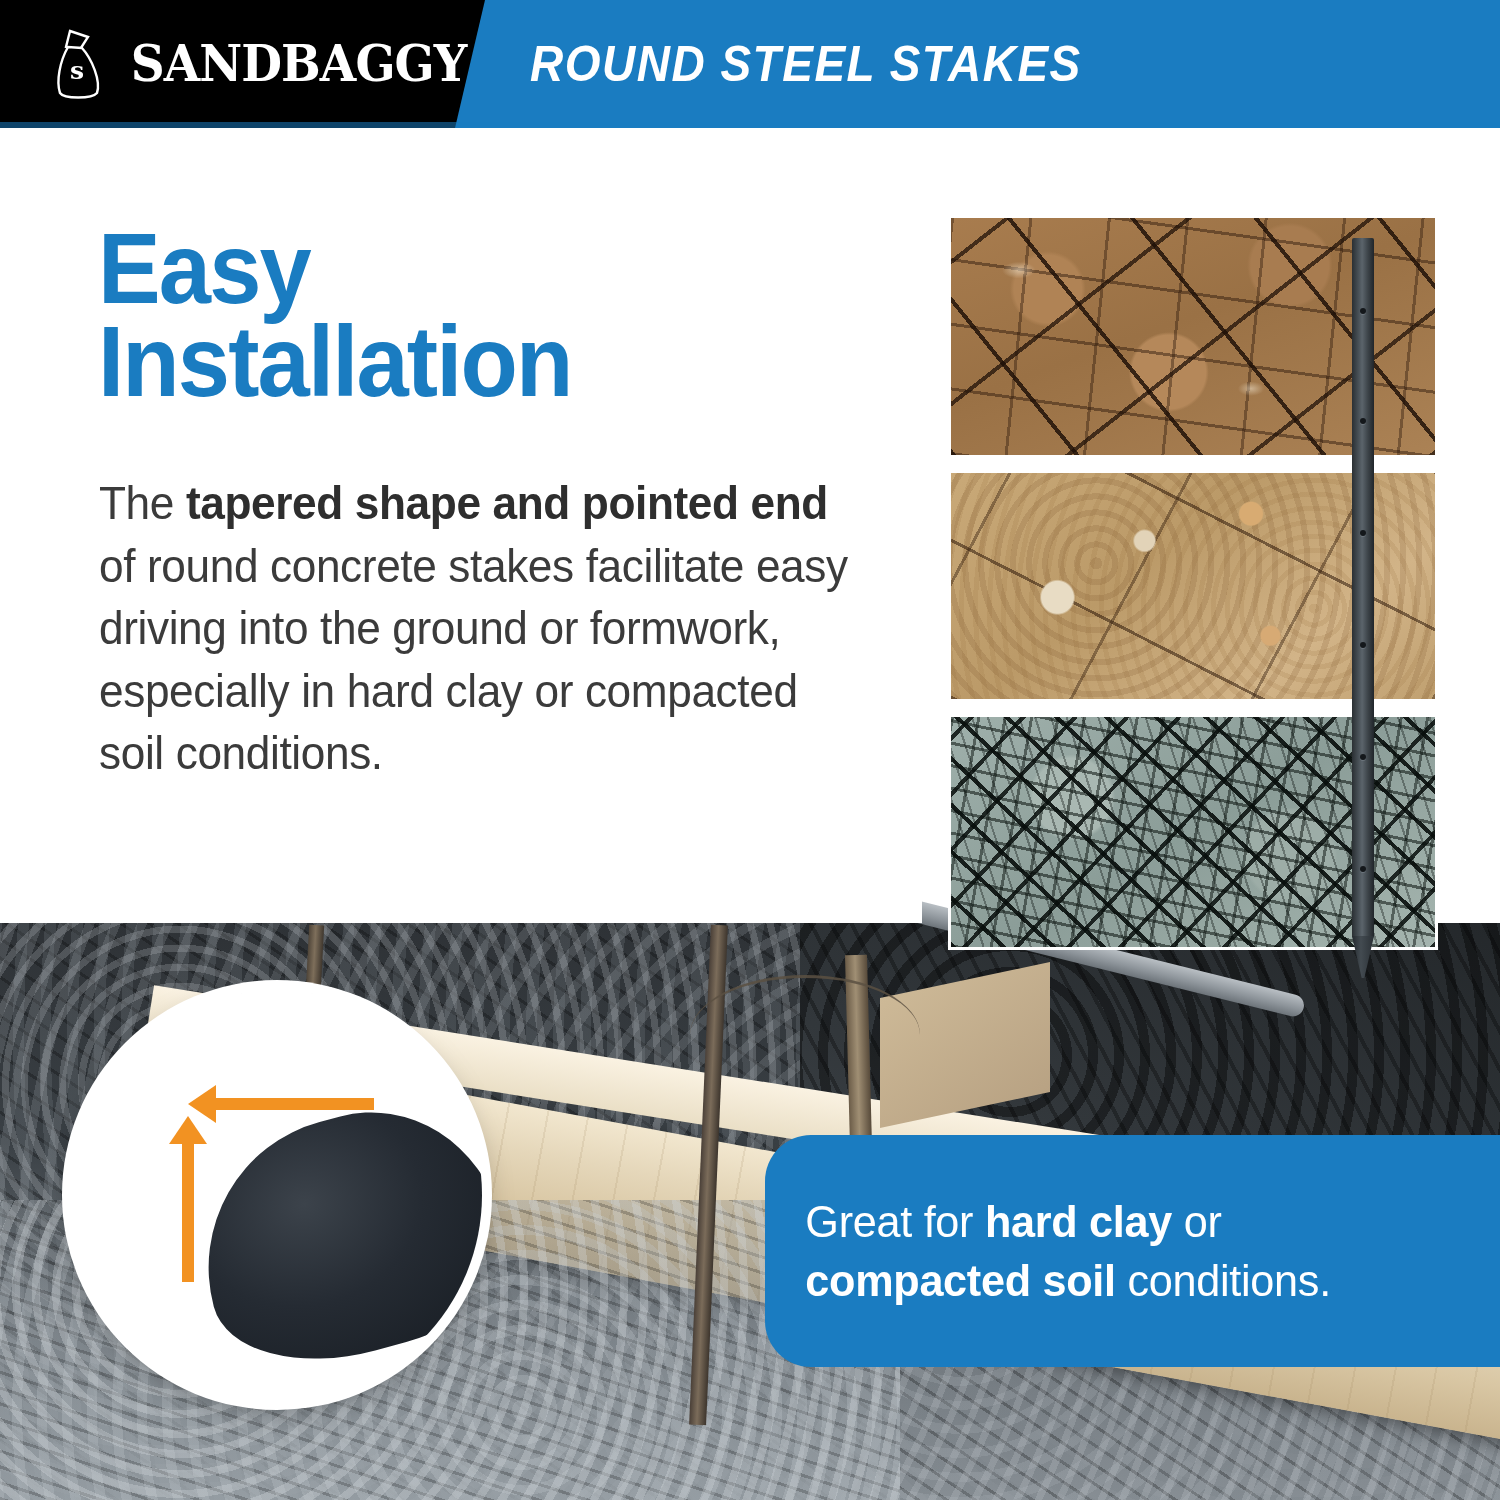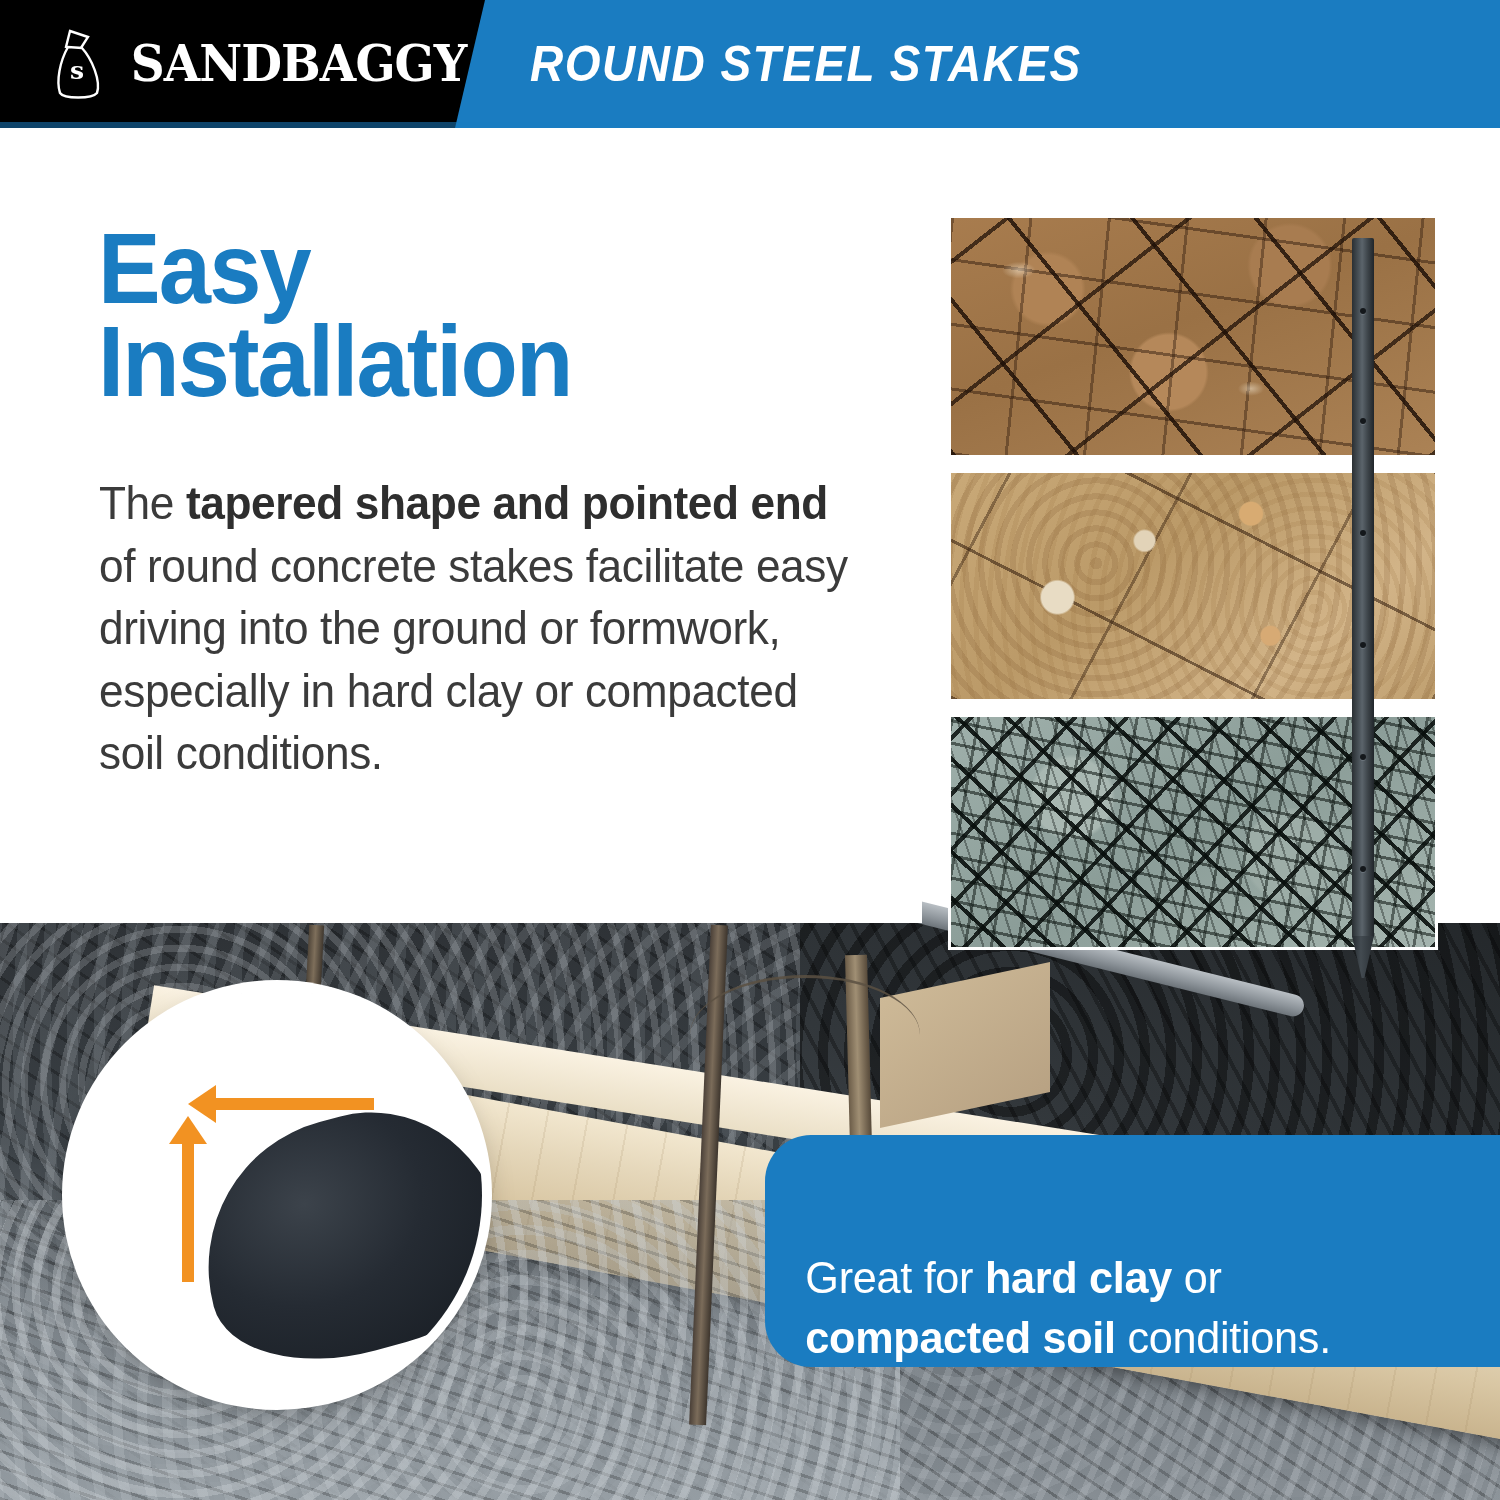--- a/index.html
+++ b/index.html
@@ -309,17 +309,17 @@
     <div class="stake-hole" style="top:628px"></div>
   </div>
   <div class="stake-tip"></div>
 
   <div class="inset-circle">
     <div class="stake-point"></div>
     <div class="arrow-h" style="background: rgb(242, 146, 34);"></div>
     <div class="arrow-v" style="background: rgb(242, 146, 34);"></div>
   </div>
 
-  <div class="callout" style="background: rgb(26, 124, 193); align-items: flex-end;">
+  <div class="callout" style="background: rgb(26, 124, 193);">
     <div class="callout-text"><span>Great for </span><b>hard clay</b><span> or </span><b>compacted soil</b><span> conditions.</span></div>
   </div>
 
 </div>
 
 </body></html>

